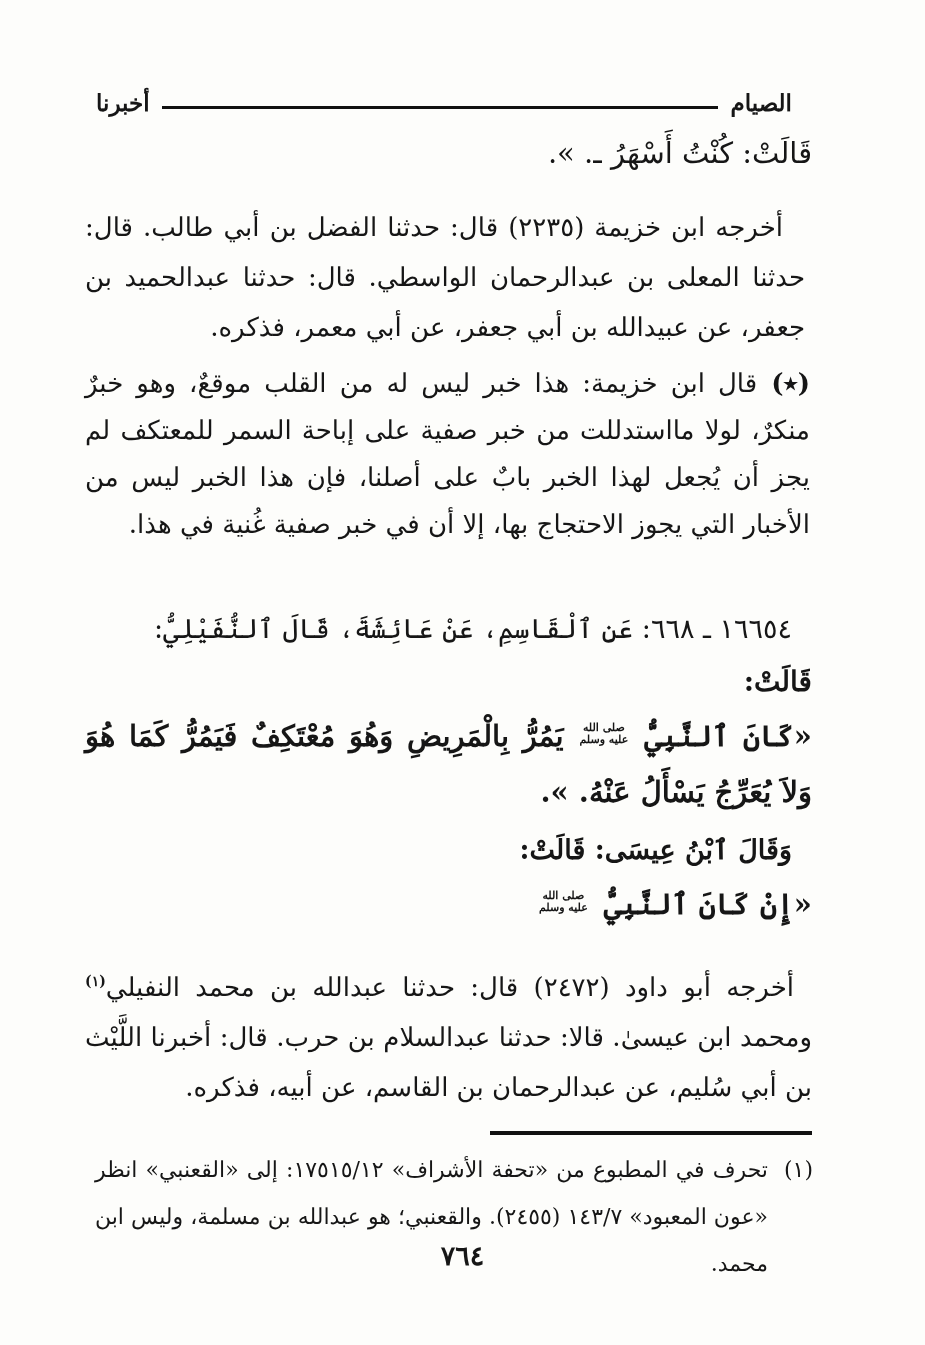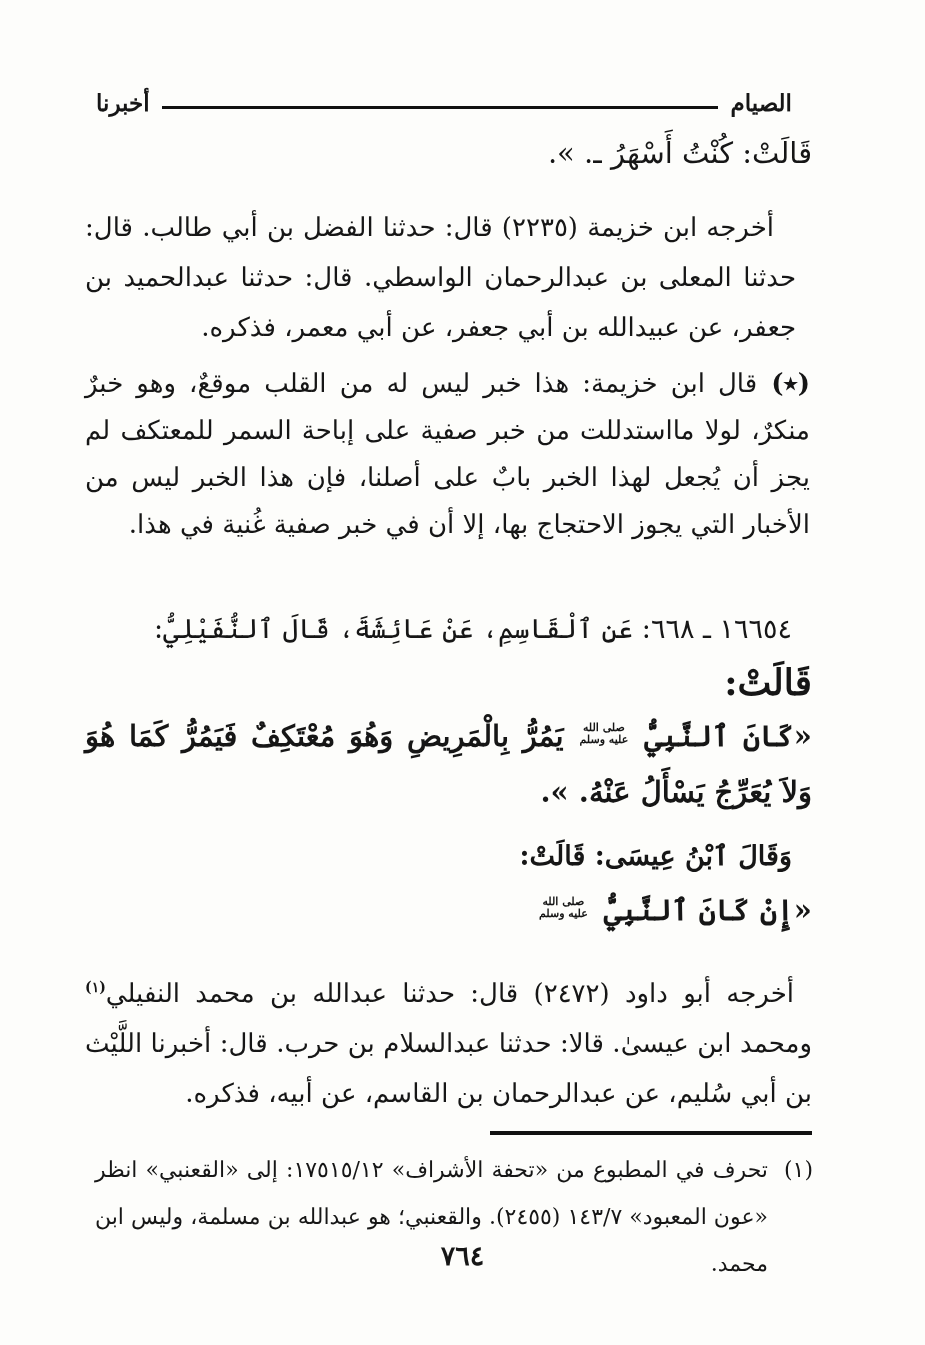--- a/index.html
+++ b/index.html
@@ -24,43 +24,43 @@
   .body-col{
     position:absolute;top:126px;right:113px;left:85px;
     text-align:justify;
   }
   .opening-line{
     font-size:29px;font-weight:400;line-height:54px;
     text-align:right;margin:0 0 22px 0;
   }
   .isnad-par{
     font-size:26px;font-weight:500;line-height:50px;
-    text-indent:22px;margin:0 16px 8px 0;
+    text-indent:22px;margin:0 7px 8px 0;
   }
   .comment-par{
     font-size:26px;font-weight:500;line-height:47px;
     margin:4px 2px 0 0;
   }
   .comment-marker{font-weight:700;margin-left:14px;letter-spacing:2px;}
   .hadith-heading{
     font-size:27px;font-weight:400;line-height:50px;
     text-indent:20px;margin:56px 0 0 0;
   }
   .hadith-number{letter-spacing:1px;}
   .qalat-line{
-    font-size:36px;font-weight:700;line-height:48px;
+    font-size:28px;font-weight:700;line-height:48px;
     text-align:right;margin:4px 0 2px 0;
   }
   .matn{
     font-size:29px;font-weight:700;line-height:56px;
     margin:2px 0 2px 0;
   }
   .variant-intro{
     font-size:27px;font-weight:700;line-height:48px;
-    text-indent:20px;text-align:right;margin:12px 0 2px 0;
+    text-indent:20px;text-align:right;margin:6px 0 2px 0;
   }
   .takhrij2{
     font-size:26px;font-weight:500;line-height:50px;
     text-indent:18px;margin:30px 0 0 0;
   }
   .fn-ref{
     font-size:14px;vertical-align:super;line-height:0;font-weight:600;
   }
   
   .honorific{

